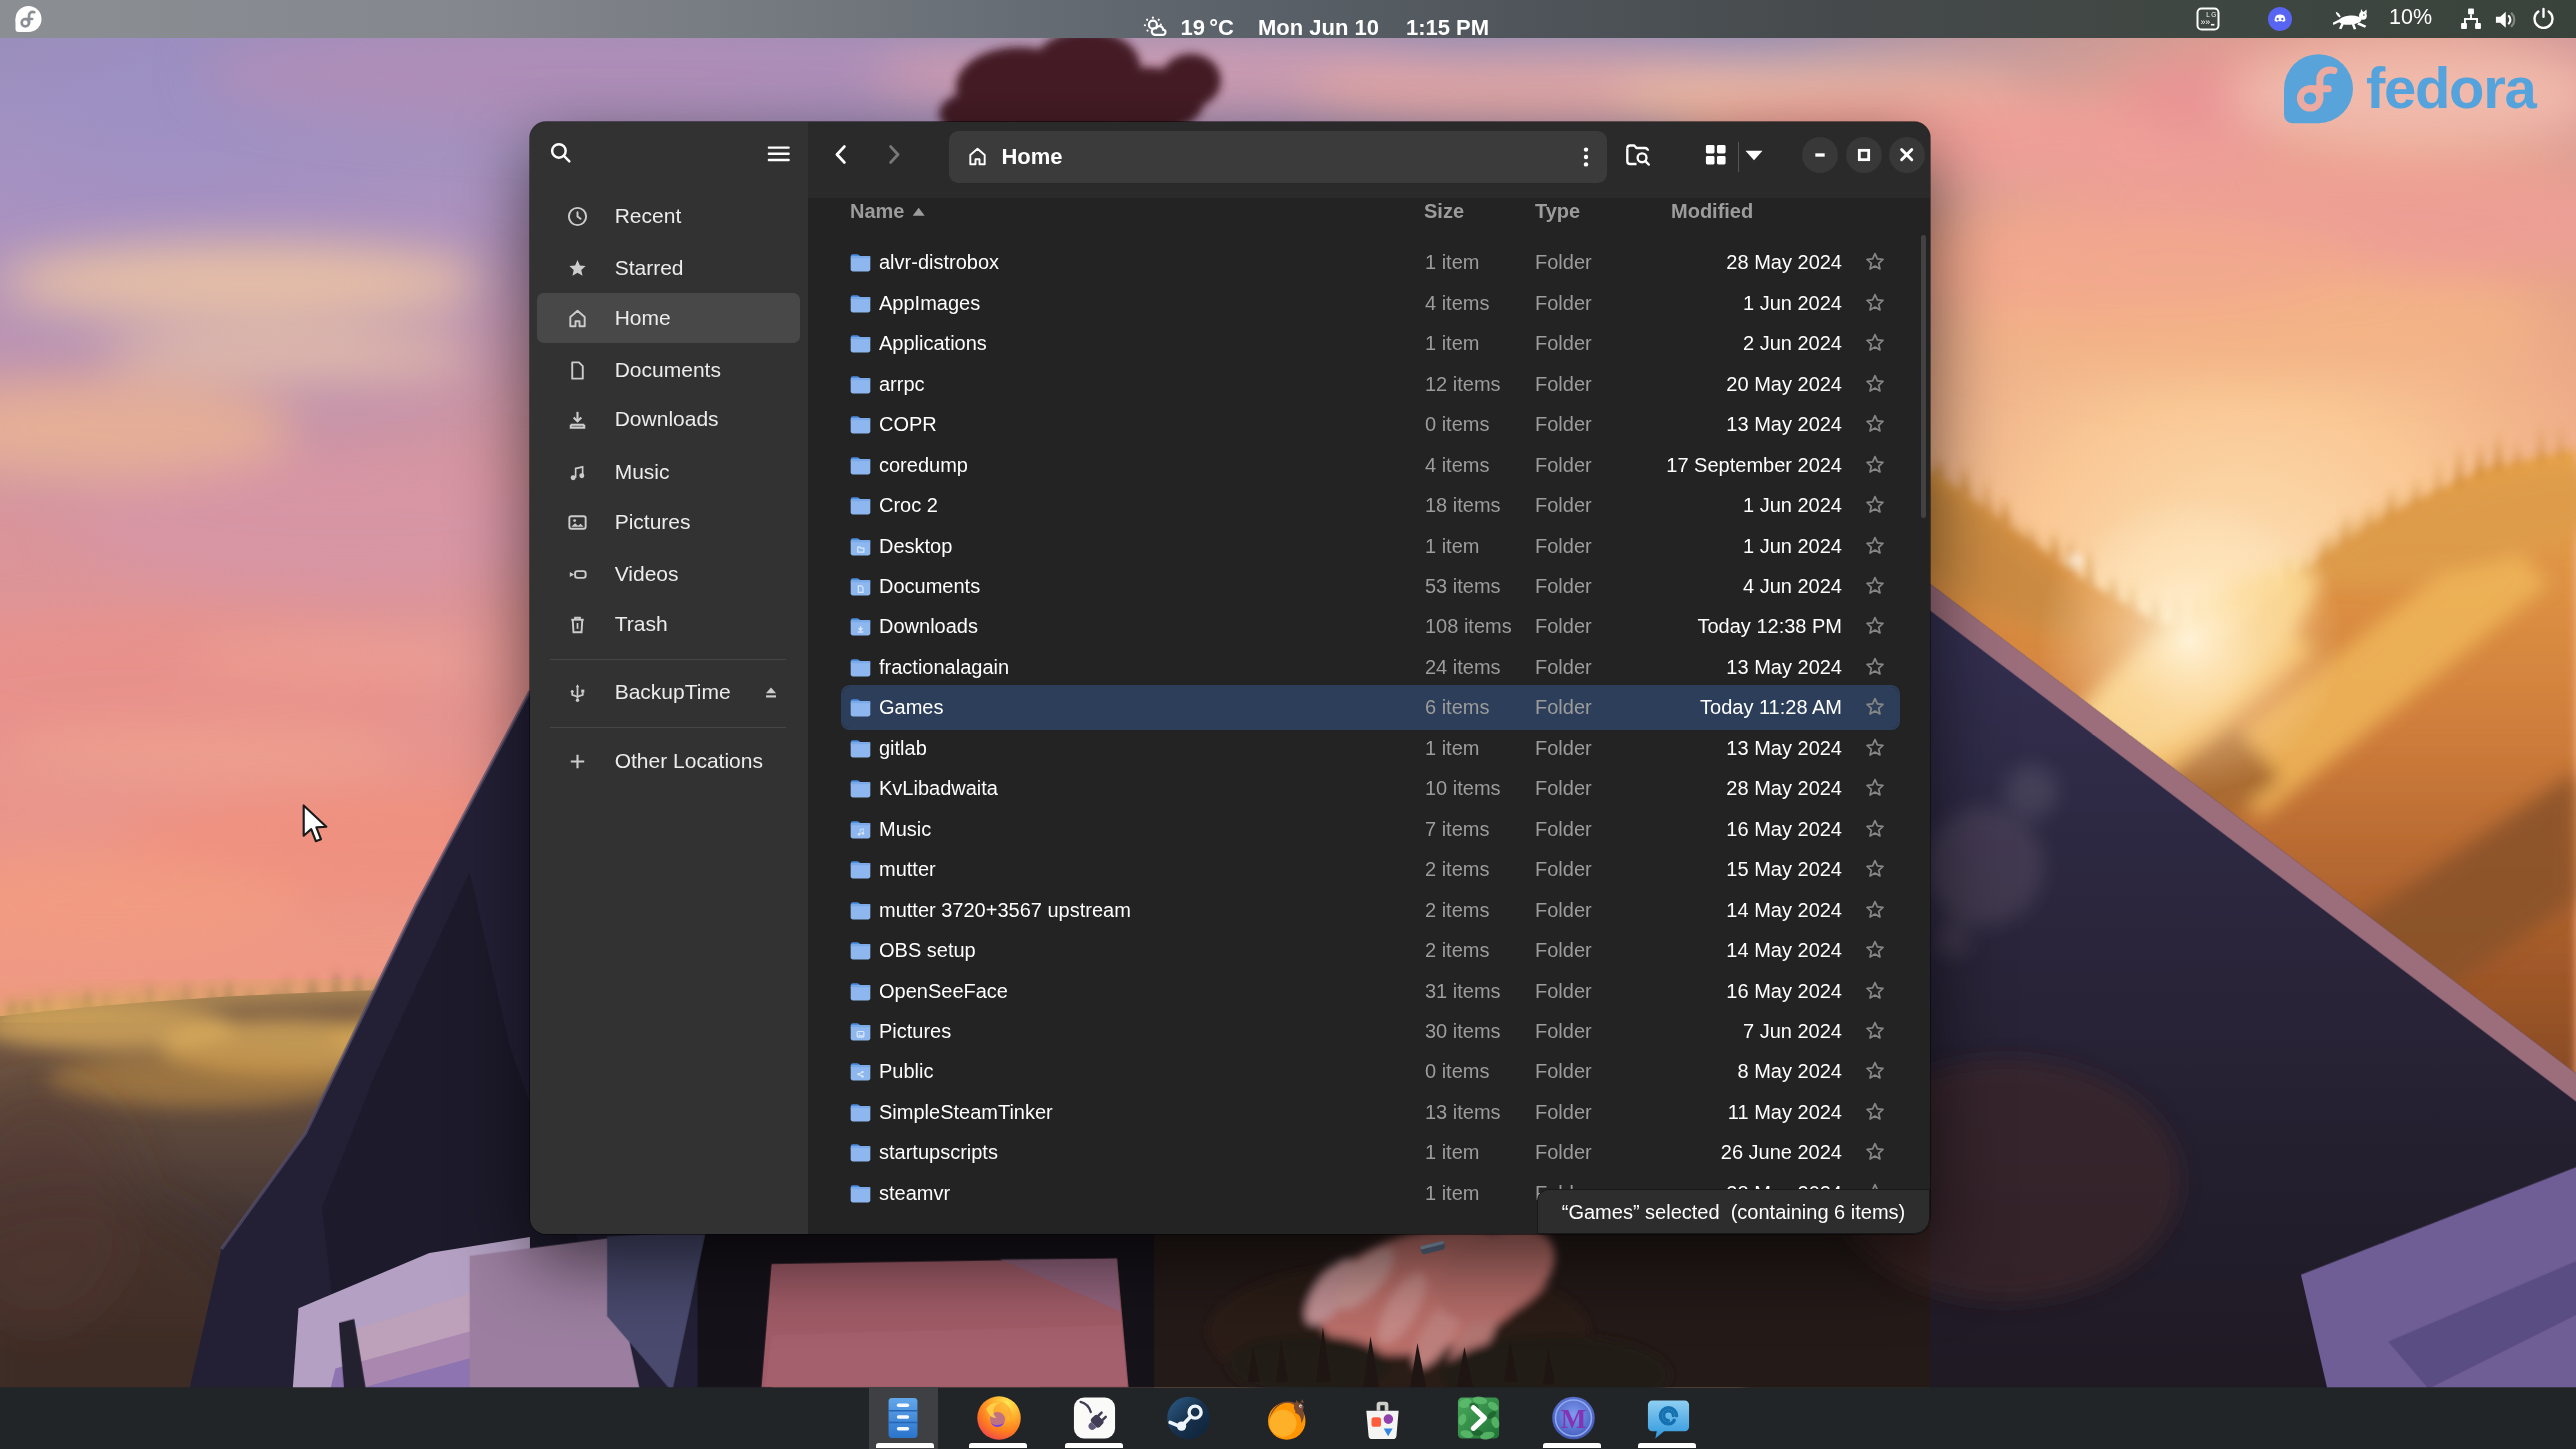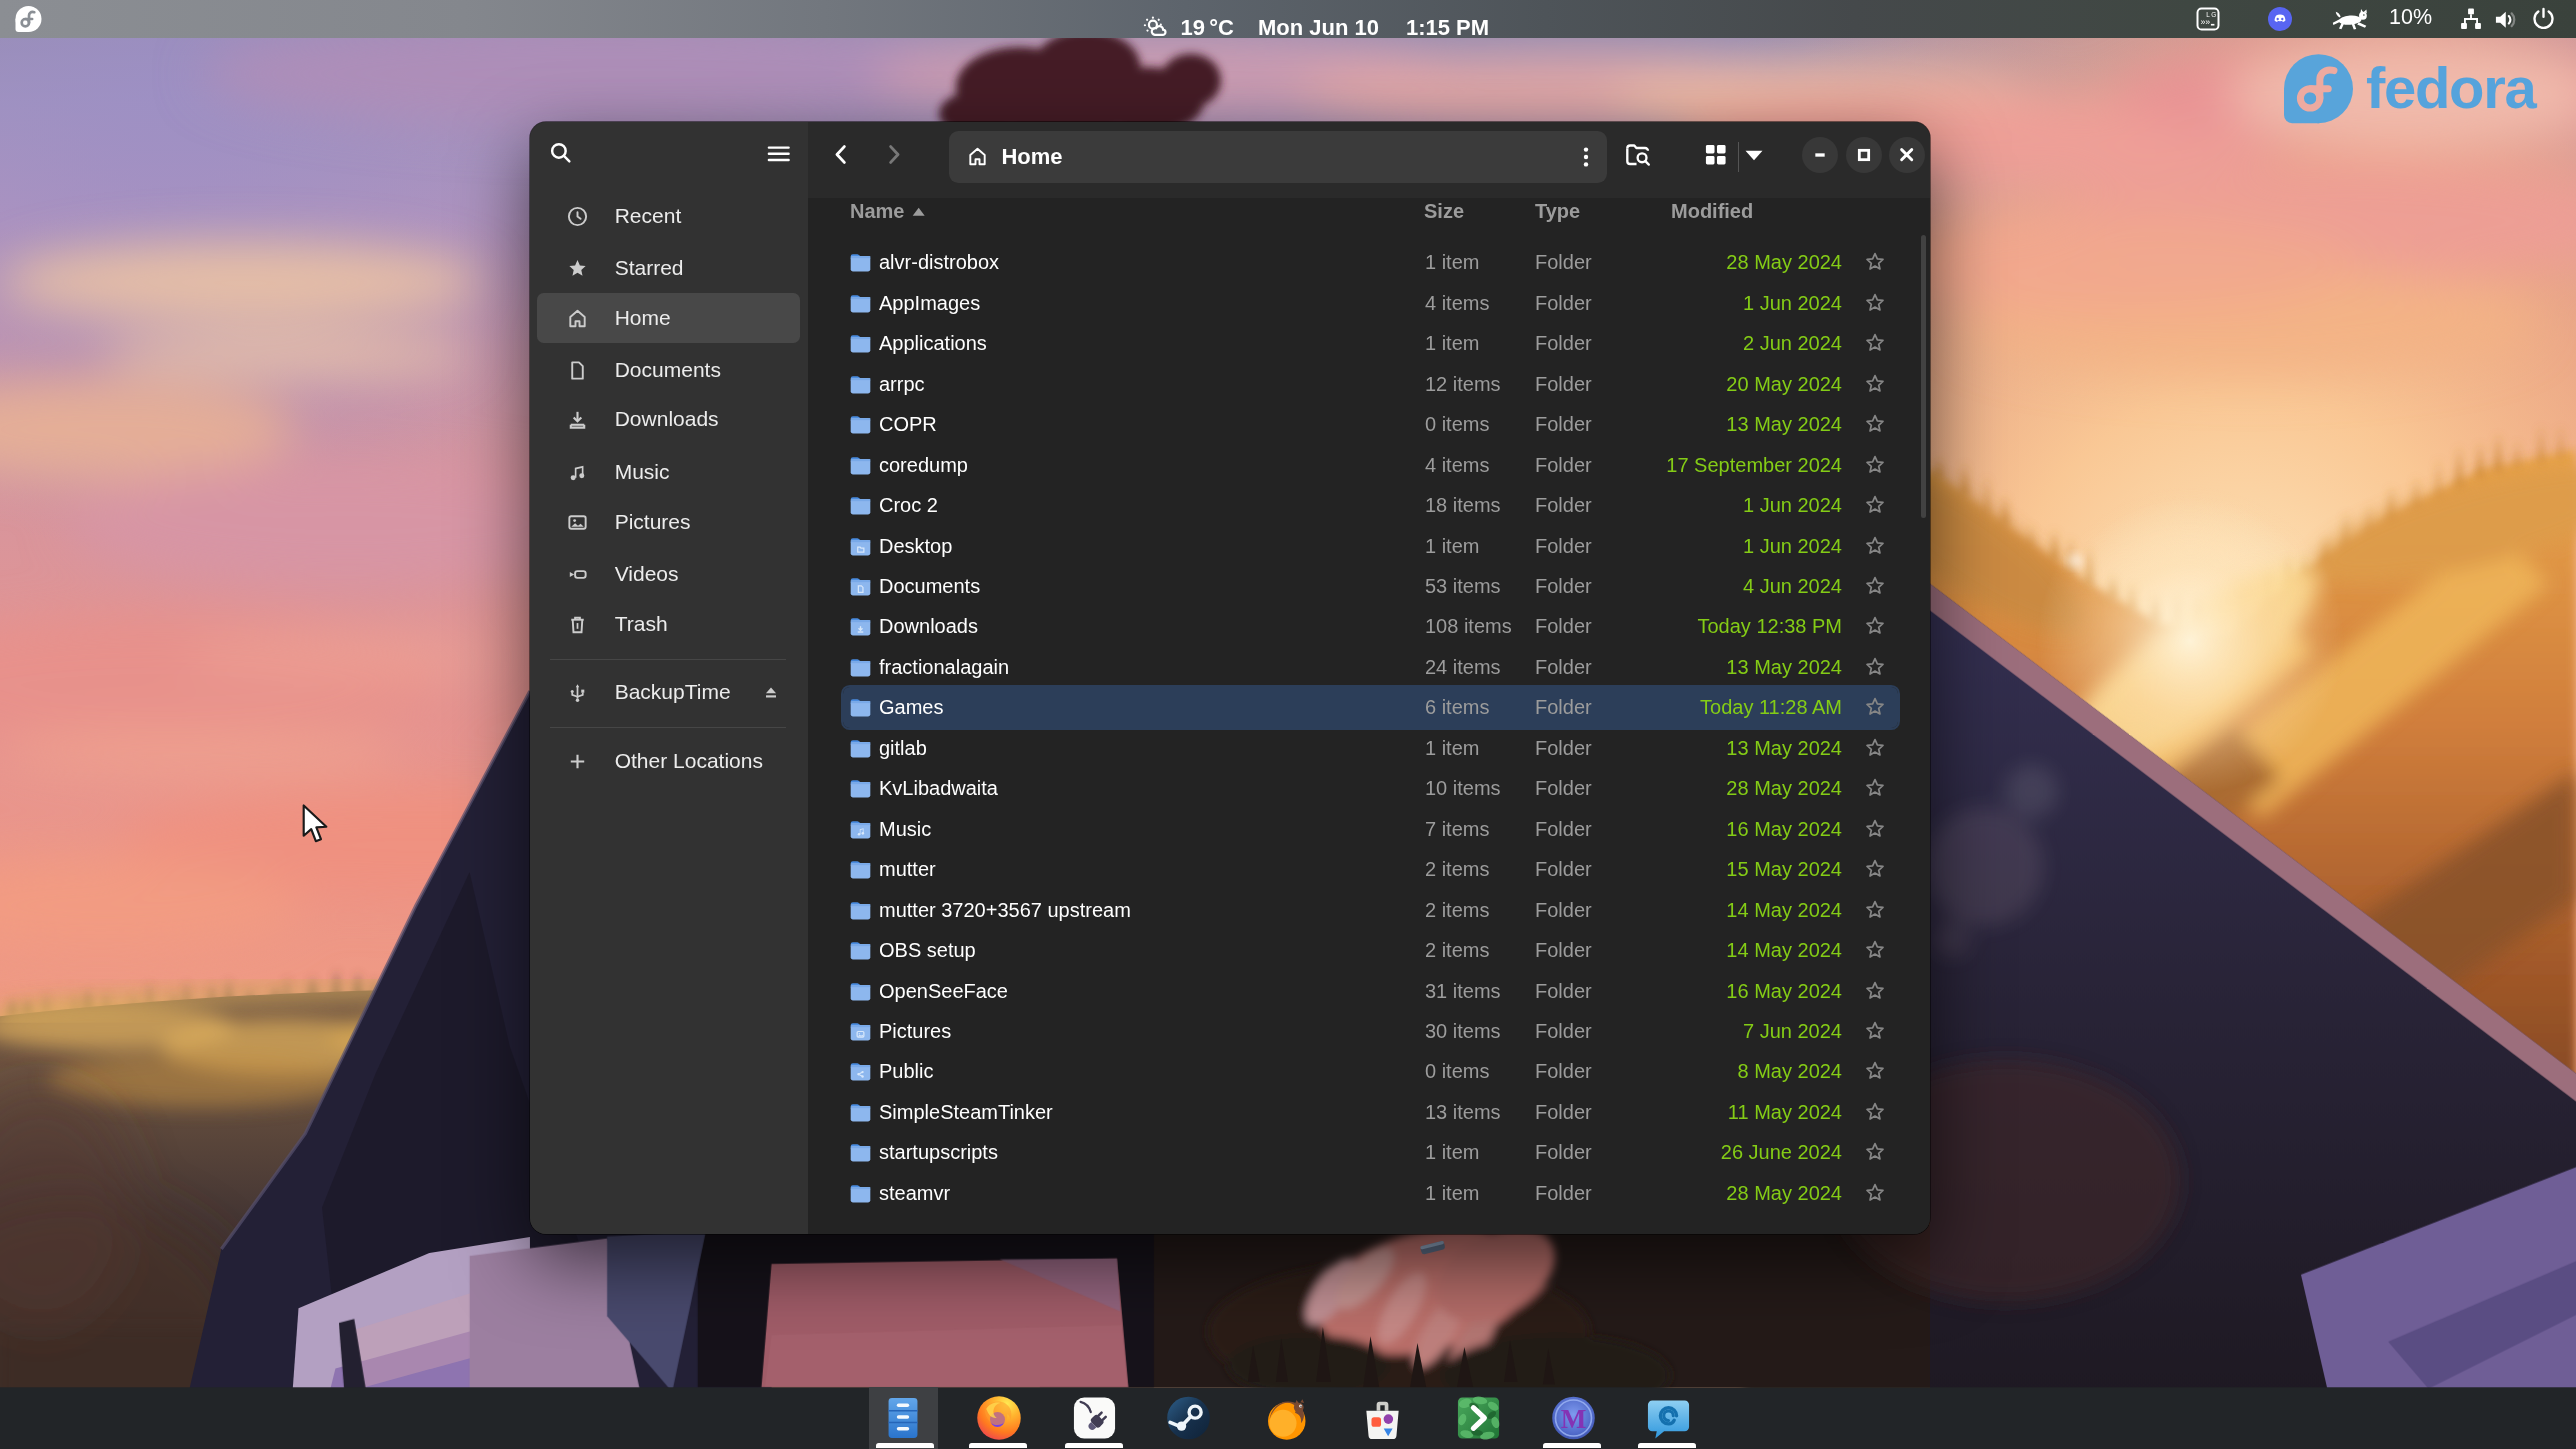--- a/index.html
+++ b/index.html
@@ -30,21 +30,21 @@
 #cols{position:absolute;left:278px;top:76px;width:1122px;color:#9c9c9c;font-weight:bold;font-size:20px}
 #cols span{position:absolute;top:0;line-height:27px}
 #list{position:absolute;left:0;top:0;width:1400px;height:1112px;border-radius:16px;overflow:hidden}
 .row{position:absolute;left:313px;width:1055px;height:41px;font-size:20px}
 .row.sel{background:#2c3e59;border-radius:6.7px;outline:2px solid #2c3e59}
 .row span{position:absolute;line-height:41px;white-space:nowrap}
 .row .fi{left:7.4px;top:10.7px;line-height:0}
 .row .nm{left:36px;color:#fff}
 .row .sz{left:582px;color:#9c9c9c}
 .row .tp{left:692px;color:#9c9c9c}
-.row .dt{left:0;width:999px;text-align:right;color:#84cc16}
+.row .dt{left:0;width:999px;text-align:right;color:#ffffff}
 .row .st{left:1020px;top:8px;line-height:0}
 .srow{position:absolute;left:6.7px;width:263px;height:50px;border-radius:6.7px;display:flex;align-items:center;color:#ececec;font-size:21px}
 .srow svg{margin-left:29px}
 .srow span{margin-left:26px}
 .srow.ssel{background:#484848}
 .srow .ej{position:absolute;right:19px;margin:0;line-height:0}
 .srow .ej svg{margin:0}
 .sdiv{position:absolute;left:20px;width:236px;height:0.7px;background:#464646}
 #scrollbar{position:absolute;left:1391px;top:113px;width:4.7px;height:283px;background:#424242;border-radius:2.7px}
 #toast{position:absolute;left:1007px;top:1067px;width:393px;height:45px;background:#2d2d2d;border:0.7px solid #191919;border-radius:12px 0 16px 0;color:#fff;font-size:20px;text-align:center;line-height:44px}
@@ -892,20 +892,21 @@
           <span class="sz">1 item</span>
           <span class="tp">Folder</span>
           <span class="dt">28 May 2024</span>
           <span class="st"><svg width="24" height="24" viewBox="0 0 24 24">
               <path d="M12 3.6l2.35 5.3 5.65.55-4.3 3.85 1.25 5.7L12 16.1 7.05 19l1.25-5.7L4 9.45l5.65-.55z" fill="none" stroke="#868686" stroke-width="1.7" stroke-linejoin="round"></path>
             </svg></span>
         </div>
       </div>
  <div id="scrollbar"></div>
 
+<div id="toast">“Games” selected&nbsp;&nbsp;(containing 6 items)</div>
 </div>
 
 <div id="dock">
  <div class="atile"></div>
  <svg class="dk" style="left:881px" width="44" height="44" viewBox="0 0 64 64">
         <defs>
           <linearGradient id="fcab" x1="0" y1="0" x2="0" y2="1">
             <stop offset="0" stop-color="#62a6ea"></stop>
             <stop offset="1" stop-color="#2a74cc"></stop>
           </linearGradient>

